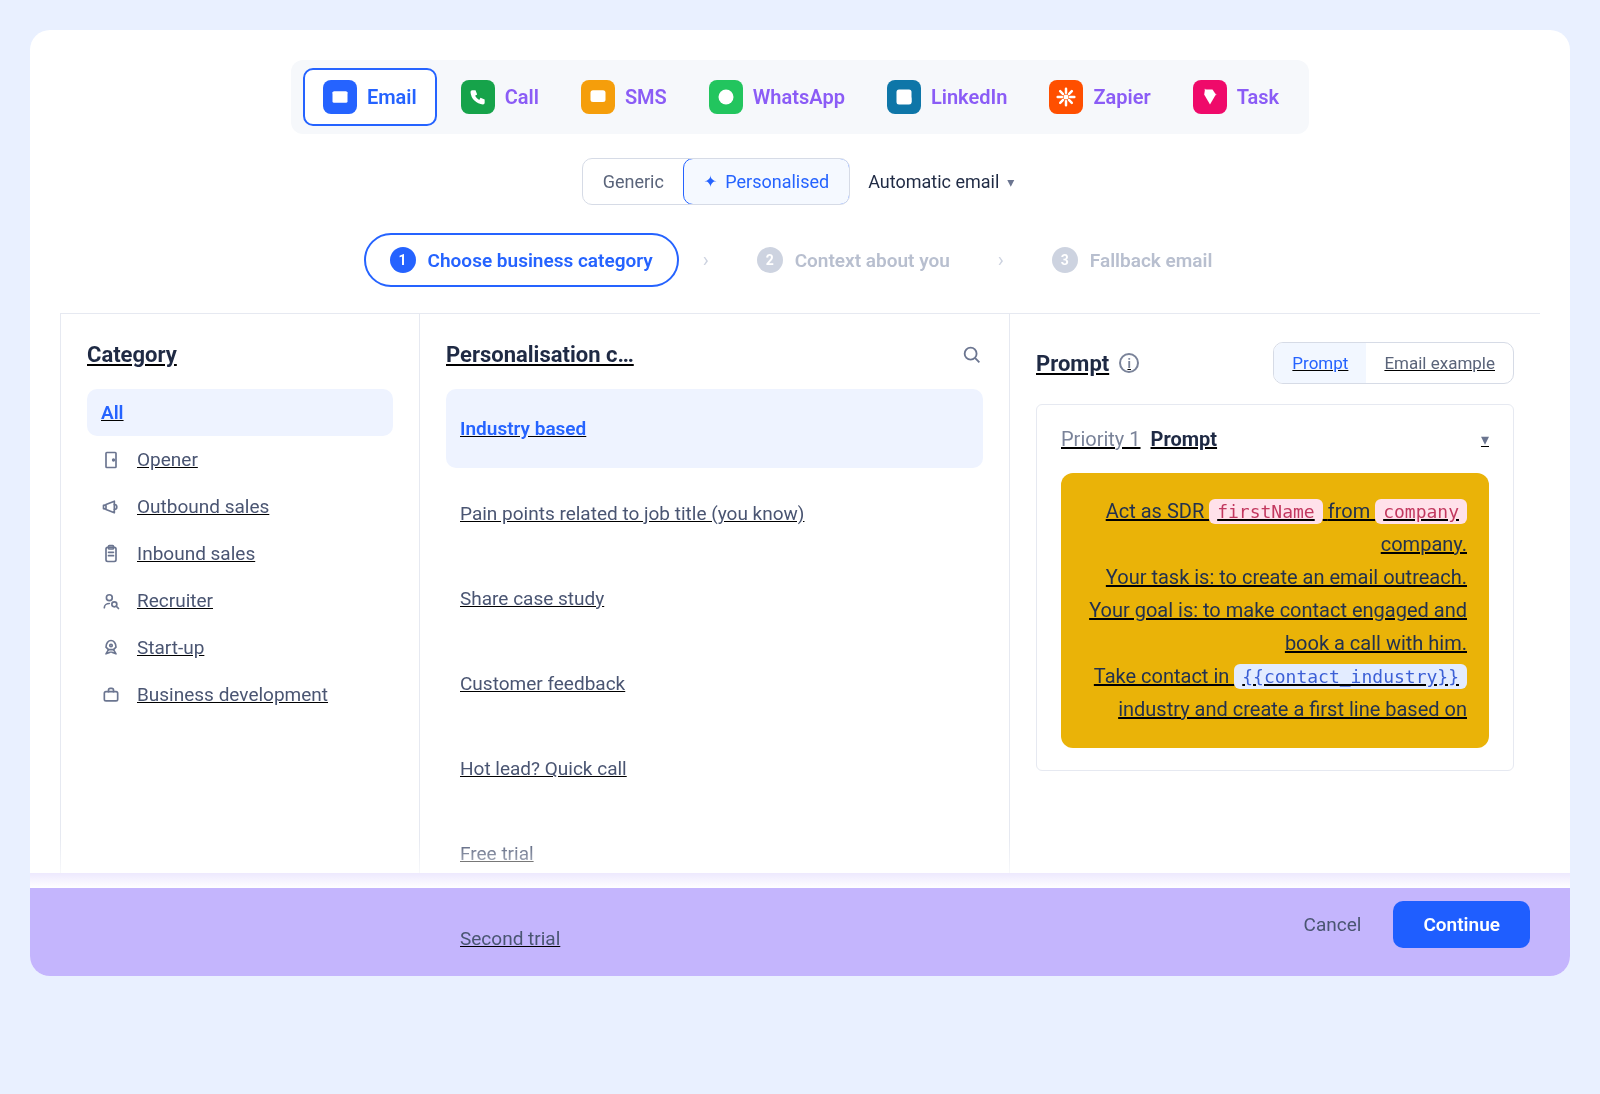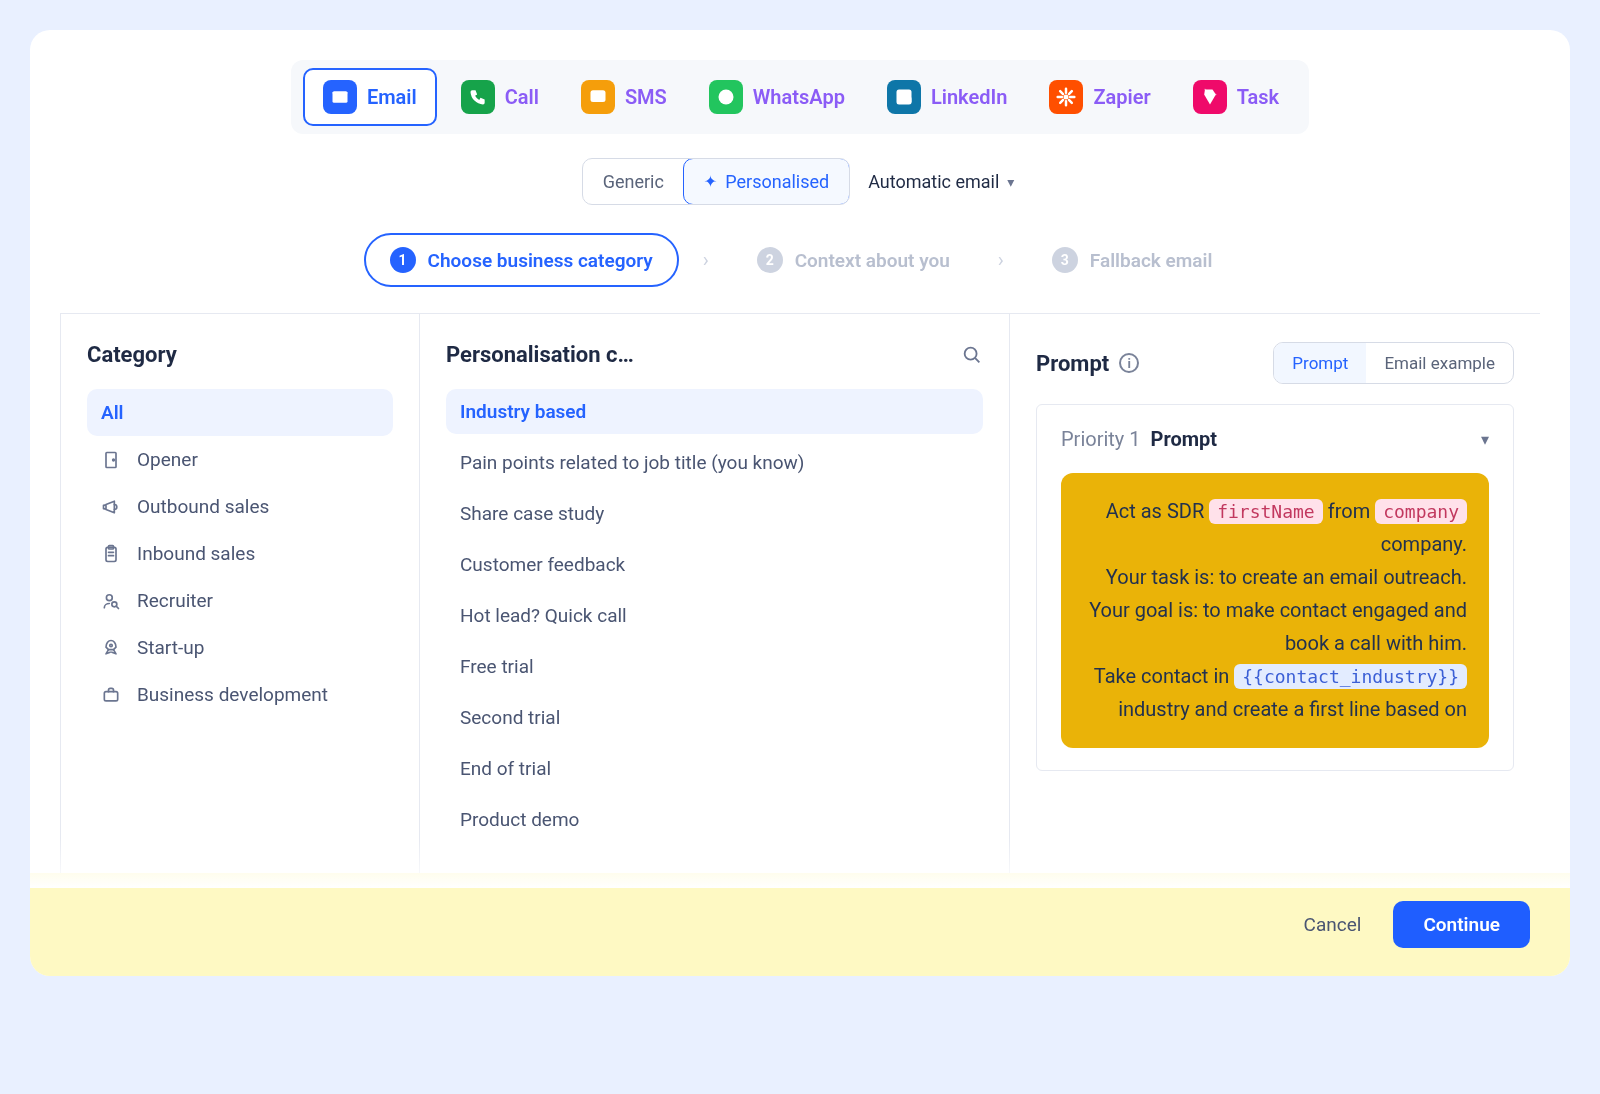--- a/index.html
+++ b/index.html
@@ -22,48 +22,48 @@
 
 .stepper { display:flex; gap:24px; justify-content:center; align-items:center; margin-bottom:26px; }
 .step { display:flex; align-items:center; gap:12px; font-size:19px; font-weight:600; color:#b8bfcf; padding:12px 24px; border-radius:999px; }
 .step.active { border:2px solid #2563ff; color:#2563ff; }
 .step-num { width:26px; height:26px; border-radius:50%; background:#cdd3e0; color:#fff; display:flex; align-items:center; justify-content:center; font-size:14px; font-weight:700;}
 .step.active .step-num { background:#2563ff; }
 .step-sep { color:#cdd3e0; font-size:20px; }
 
 
 .cols { display:flex; border-top:1px solid #e6e9f1; margin:0 30px; height:560px; }
-.col { padding:28px 26px; }
+.col { padding:28px 26px;text-decoration:underline; }
 .col1 { width:360px; border:1px solid #e6e9f1; border-top:none; border-bottom:none; }
 .col2 { flex:1; border-right:1px solid #e6e9f1; }
 .col3 { width:530px; }
 .col-head { display:flex; justify-content:space-between; align-items:center; margin-bottom:22px; }
 .col-title { font-size:22px; font-weight:700; color:#1f2a44; }
 .cat-item { display:flex; align-items:center; gap:14px; padding:12px 14px; border-radius:10px; font-size:19px; color:#4a5572; cursor:pointer; }
 .cat-item.active { background:#eef3ff; color:#2563ff; font-weight:600; }
 .cat-ico { width:22px; color:#6b7590; }
-.pc-item { padding:11px 14px; border-radius:10px; font-size:19px; color:#4a5572; cursor:pointer; margin-bottom:6px;}
+.pc-item { padding:28px 14px; border-radius:10px; font-size:19px; color:#4a5572; cursor:pointer; margin-bottom:6px;}
 .pc-item.active { background:#eef3ff; color:#2563ff; font-weight:600; }
 
 .prompt-head { display:flex; justify-content:space-between; align-items:center; margin-bottom:20px;}
 .prompt-head .left { display:flex; align-items:center; gap:10px; }
 .seg2 { display:flex; border:1px solid #d6dbe6; border-radius:10px; overflow:hidden; }
 .seg2 .opt { padding:10px 18px; font-size:17px; color:#5a647a; cursor:pointer;}
 .seg2 .opt.active { color:#2563ff; background:#f2f7ff; }
 
 .prompt-box { border:1px solid #e6e9f1; border-radius:6px; padding:22px 24px; }
 .pb-head { display:flex; justify-content:space-between; align-items:center; margin-bottom:22px; cursor:pointer;}
 .pb-head .t { font-size:20px; color:#7a8399;}
 .pb-head .t b { color:#1f2a44; font-weight:700; margin-left:10px;}
 .pb-body { background:#eab308; border-radius:12px; padding:22px; font-size:20px; line-height:1.65; color:#22314f;text-align:right; }
 .tok-pink { background:#ffe1ea; color:#c2385f; padding:2px 8px; border-radius:6px; font-family:ui-monospace,monospace; font-size:18px; }
 .tok-blue { background:#e3ecff; color:#3b5fd6; padding:2px 8px; border-radius:6px; font-family:ui-monospace,monospace; font-size:18px; }
 
 
-.footer { display:flex; justify-content:flex-end; gap:22px; align-items:center; padding:26px 40px; background:#fef9c3;}
+.footer { display:flex; justify-content:flex-end; gap:22px; align-items:center; padding:26px 40px; background:#c4b5fd;}
 .btn-ghost { background:none; border:none; font-size:19px; color:#4a5572; cursor:pointer; padding:14px 10px;}
 .btn-primary { background:#1f5eff; color:#fff; border:none; font-size:19px; font-weight:600; padding:12px 30px; border-radius:10px; cursor:pointer;}
 
 .fade { position:absolute; left:0; right:0; bottom:88px; height:50px; background:linear-gradient(to bottom, rgba(255,255,255,0), #fff); pointer-events:none;}
 
 svg { display:block; }
 .info-ico { width:20px; height:20px; border:2px solid #7a8399; border-radius:50%; display:inline-flex; align-items:center; justify-content:center; font-size:13px; color:#7a8399; font-weight:700;}
 .search-ico { width:22px; height:22px; color:#6b7590; cursor:pointer;}
 .spark { color:#2563ff; font-size:16px;}
 </style>

